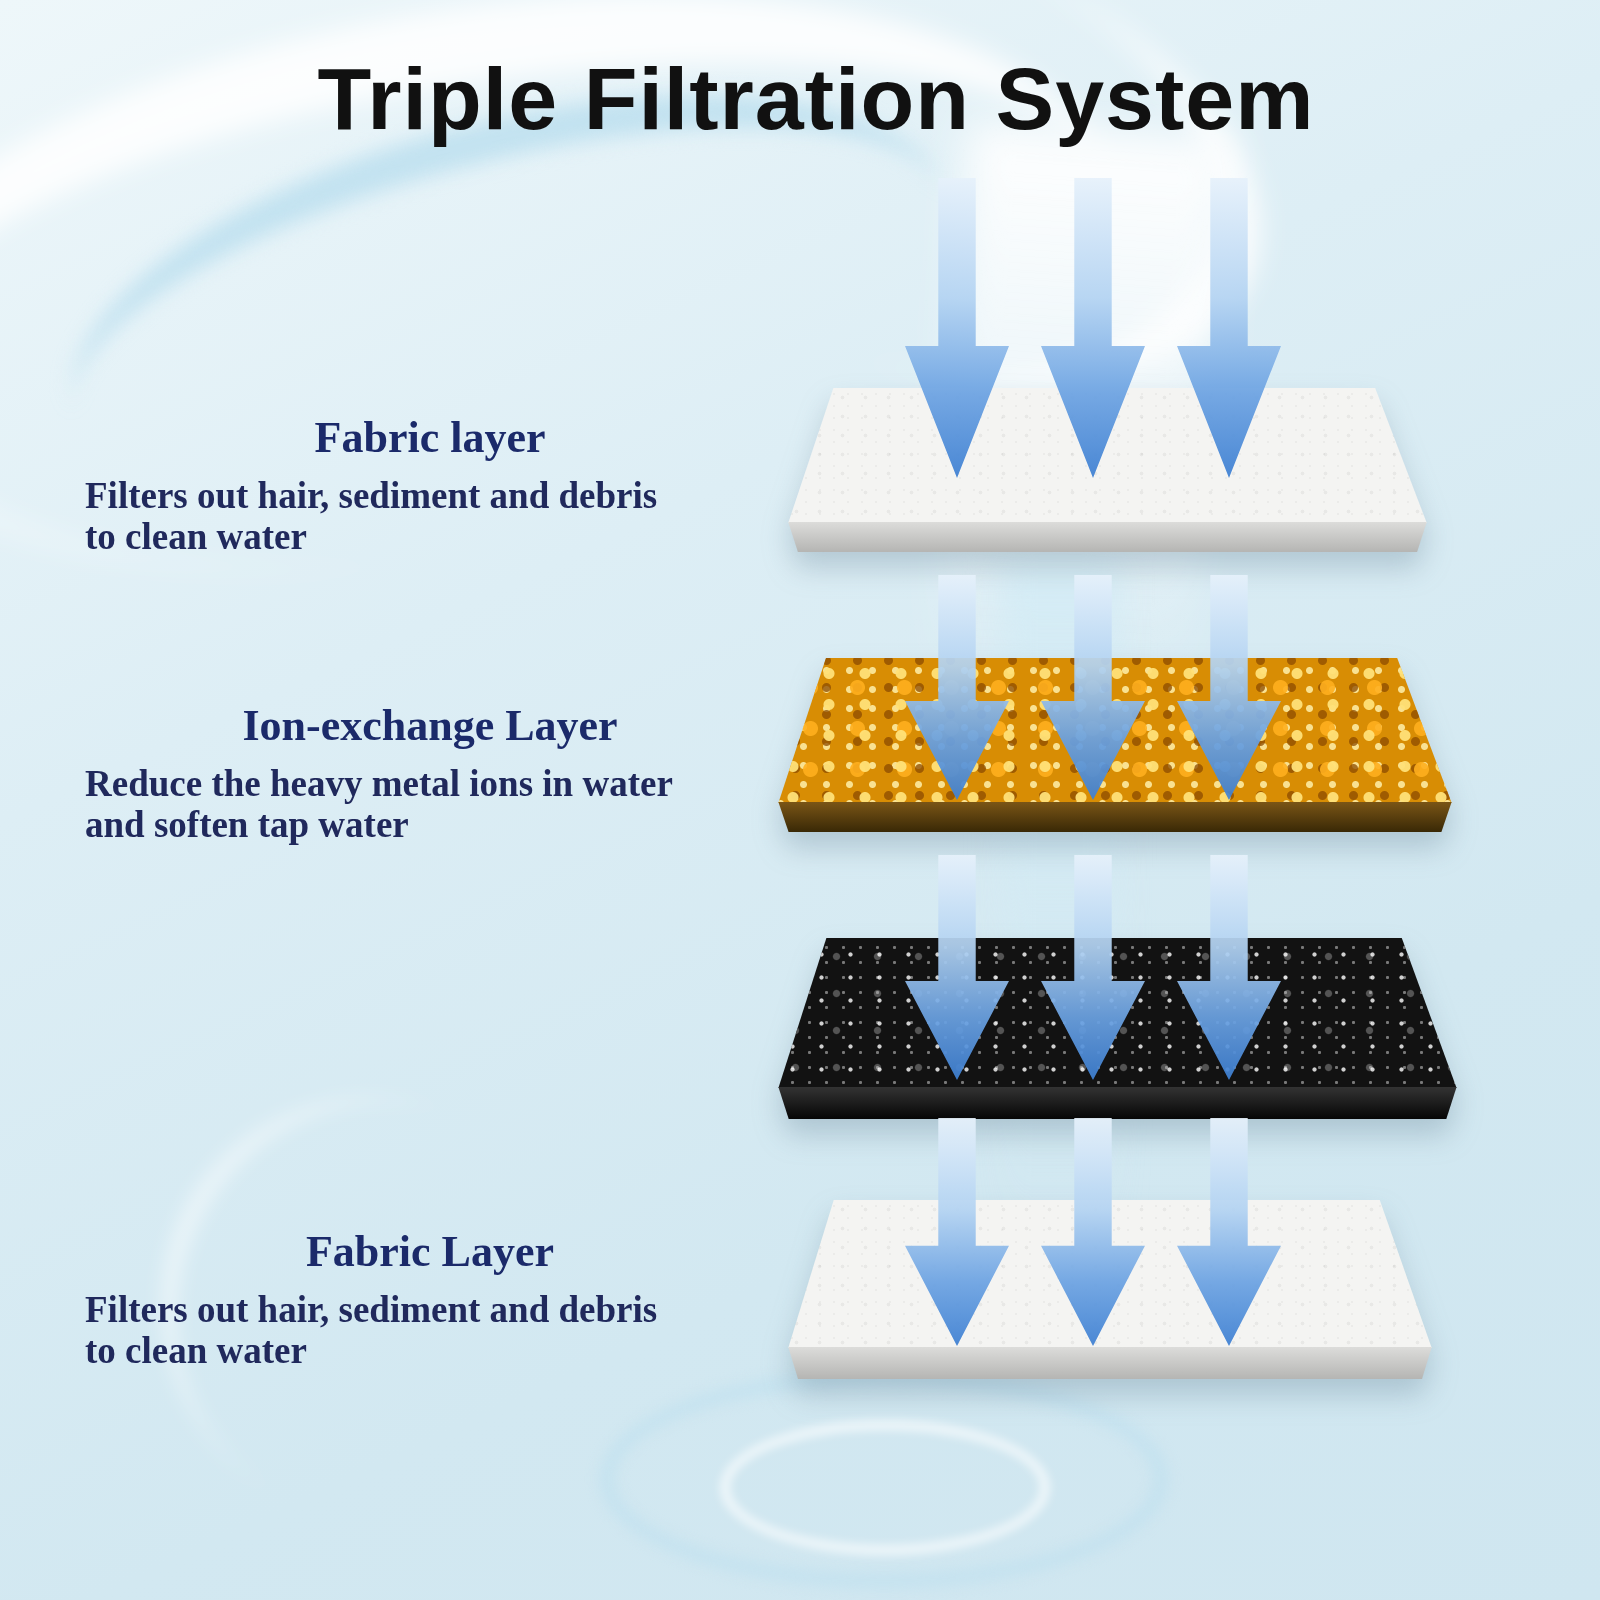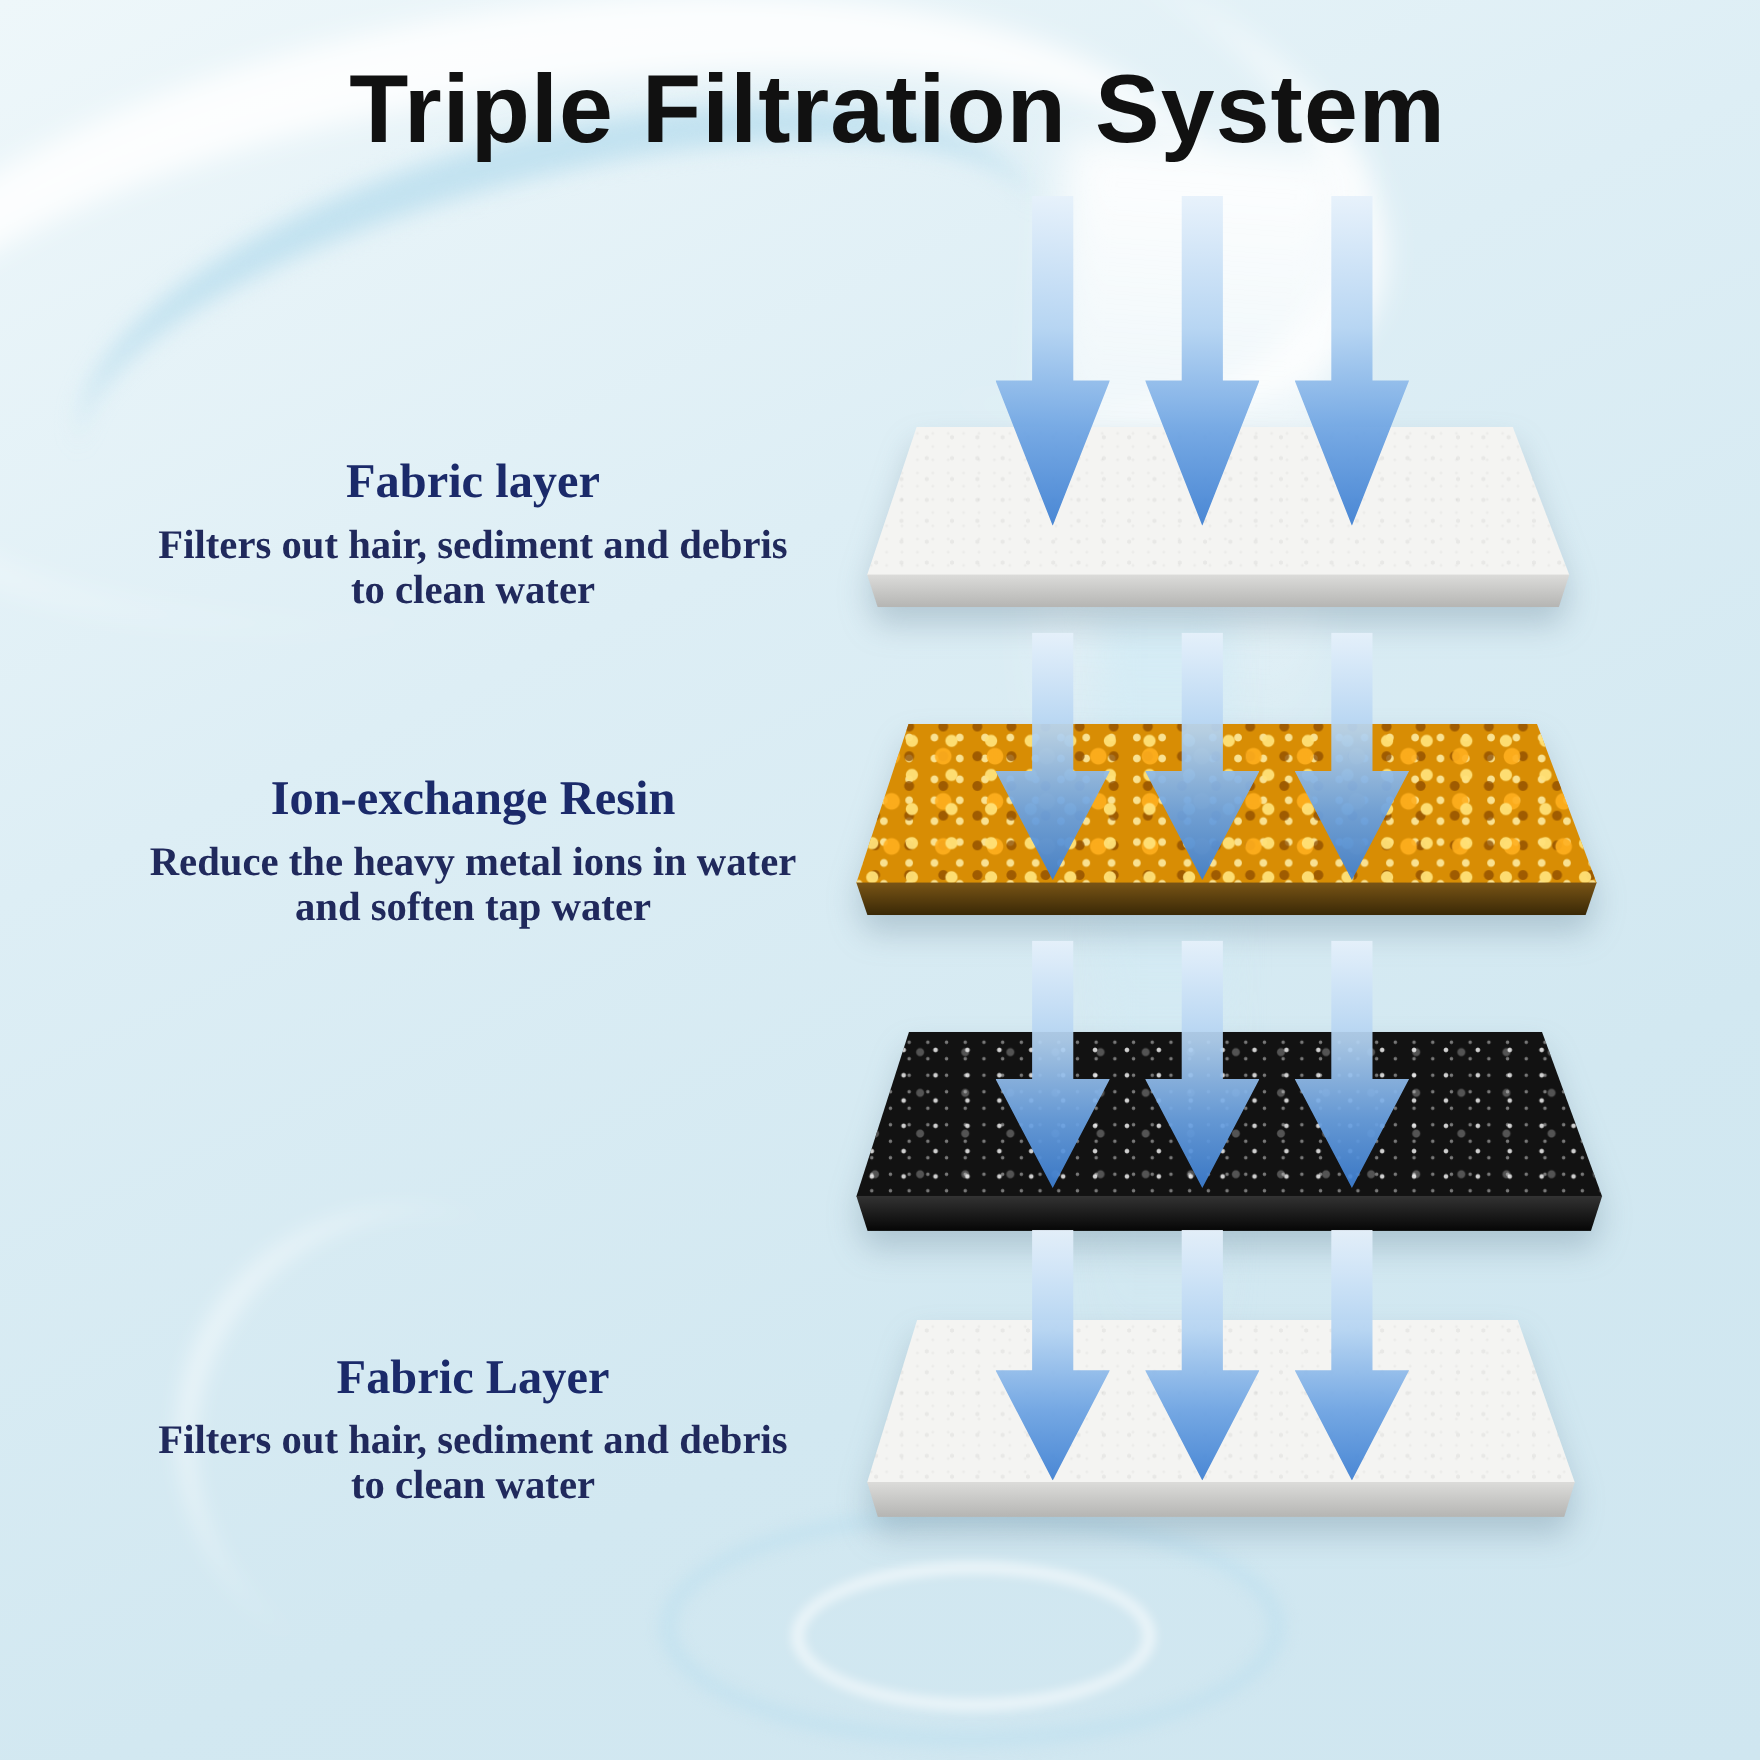--- a/index.html
+++ b/index.html
@@ -42,21 +42,21 @@
   }
 
   
   .text-block{position:absolute;left:85px;width:690px;z-index:4;}
   .tb1{top:412px}.tb2{top:700px}.tb3{top:988px}.tb4{top:1226px}
   .heading{
     text-align:center;font-weight:bold;font-size:44px;color:#1b2a6a;
   }
   .desc{
     margin-top:12px;font-weight:bold;font-size:37px;color:#20295c;
-    line-height:1.12;white-space:pre-line;text-align:center;
+    line-height:1.12;white-space:pre-line;
   }
   .tb3 .desc{text-align:center;}
 
   
   .layer{position:absolute;z-index:3;filter:drop-shadow(0 16px 14px rgba(90,120,140,.30));}
   .face{clip-path:polygon(7.5% 0,91.5% 0,99.5% 100%,0.5% 100%);}
   .edge{clip-path:polygon(0.5% 0,99.5% 0,98% 100%,2% 100%);margin-top:-1px;}
 
   .fabric-face{
     background-color:#f4f4f2;
@@ -114,21 +114,21 @@
 
   <div class="title">Triple Filtration System</div>
 
   <div class="text-block tb1">
     <div class="heading">Fabric layer</div>
     <div class="desc">Filters out hair, sediment and debris
 to clean water</div>
   </div>
 
   <div class="text-block tb2">
-    <div class="heading">Ion-exchange Resin</div>
+    <div class="heading">Ion-exchange Layer</div>
     <div class="desc">Reduce the heavy metal ions in water
 and soften tap water</div>
   </div>
 
 
   <div class="text-block tb4">
     <div class="heading">Fabric Layer</div>
     <div class="desc">Filters out hair, sediment and debris
 to clean water</div>
   </div>

